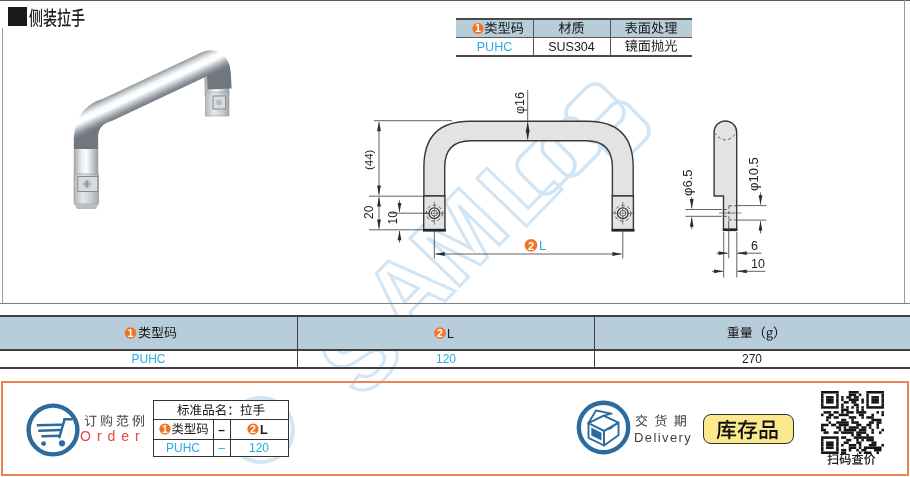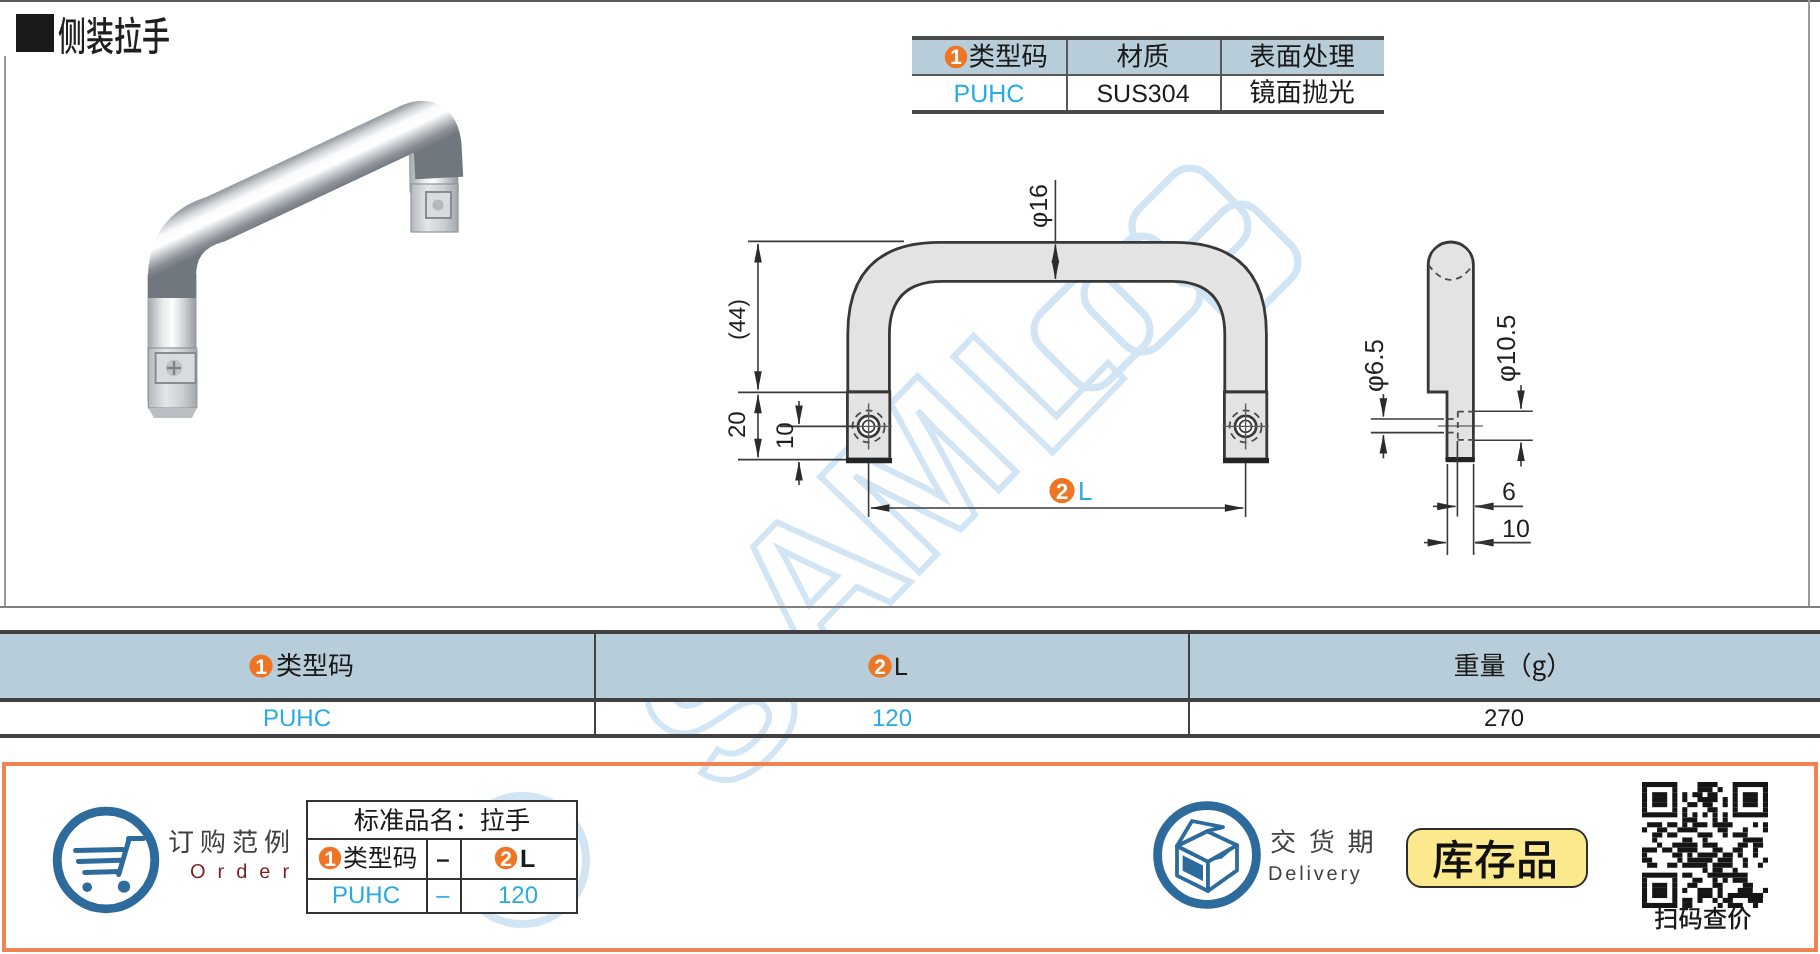--- a/index.html
+++ b/index.html
@@ -262,21 +262,21 @@
 <path d="M16.4 33.3 L33.8 32.7"></path>
 </g>
 <circle cx="36" cy="40.3" r="3.1" fill="#2e6b9d"></circle>
 <circle cx="17.6" cy="40.6" r="2.4" fill="#2e6b9d"></circle>
 </svg>
 
 <svg style="position:absolute;left:83.5px;top:411.2px;overflow:visible" width="68" height="19">
     <path transform="translate(0,14.6)" d="M1.5 -10.0C2.2 -9.4 3 -8.4 3.5 -7.9L4.1 -8.6C3.7 -9.1 2.8 -10 2.1 -10.7ZM2.7 0.7C2.9 0.5 3.3 0.2 6 -1.7C5.9 -1.9 5.8 -2.3 5.7 -2.6L3.8 -1.3V-6.8H0.7V-5.9H2.9V-1.2C2.9 -0.7 2.4 -0.3 2.2 -0.1C2.3 0.1 2.6 0.5 2.7 0.7ZM5.1 -9.8V-8.9H9.1V-0.4C9.1 -0.2 9 -0.1 8.8 -0.1C8.5 -0.1 7.6 -0.1 6.6 -0.1C6.8 0.2 7 0.7 7 1.0C8.2 1 9.1 0.9 9.5 0.8C10 0.6 10.2 0.3 10.2 -0.4V-8.9H12.5V-9.8ZM18.8 -8.2V-4.8C18.8 -3.2 18.7 -0.9 16.5 0.4C16.7 0.5 16.9 0.8 17 1.0C19.3 -0.5 19.6 -3 19.6 -4.8V-8.2ZM19.4 -1.5C20 -0.8 20.8 0.2 21.2 0.8L21.9 0.3C21.5 -0.3 20.7 -1.3 20 -2.0ZM17 -10.2V-2.3H17.8V-9.3H20.5V-2.3H21.3V-10.2ZM23.4 -10.9C23 -9.3 22.3 -7.6 21.4 -6.5C21.6 -6.4 22 -6.1 22.2 -6.0C22.6 -6.5 23 -7.2 23.4 -8.0H27.2C27 -2.5 26.8 -0.6 26.5 -0.1C26.3 0.1 26.2 0.1 26 0.1C25.7 0.1 25.1 0.1 24.4 0.0C24.6 0.3 24.7 0.7 24.7 1.0C25.3 1 26 1.1 26.4 1.0C26.8 0.9 27 0.8 27.3 0.5C27.8 -0.1 27.9 -2.2 28.1 -8.4C28.1 -8.5 28.1 -8.9 28.1 -8.9H23.7C24 -9.5 24.2 -10.1 24.4 -10.7ZM24.7 -5.0C24.9 -4.5 25.2 -3.9 25.3 -3.3L23.2 -2.9C23.7 -4 24.2 -5.4 24.5 -6.7L23.6 -7.0C23.4 -5.5 22.8 -3.8 22.6 -3.4C22.4 -3 22.2 -2.7 22 -2.6C22.1 -2.4 22.3 -1.9 22.3 -1.8C22.6 -1.9 22.9 -2 25.6 -2.6C25.7 -2.3 25.7 -2 25.8 -1.7L26.5 -2.0C26.3 -2.8 25.9 -4.2 25.4 -5.2ZM33 0.2 33.7 1.0C34.6 0 35.8 -1.2 36.7 -2.4L36.1 -3.1C35.1 -1.9 33.8 -0.6 33 0.2ZM33.5 -6.9C34.3 -6.4 35.4 -5.8 35.9 -5.4L36.4 -6.1C35.9 -6.5 34.8 -7.1 34.1 -7.5ZM32.7 -4.4C33.5 -4 34.6 -3.5 35.2 -3.1L35.7 -3.9C35.1 -4.2 34 -4.7 33.3 -5.1ZM37.3 -7.0V-0.8C37.3 0.5 37.8 0.8 39.3 0.8C39.7 0.8 42.2 0.8 42.6 0.8C44 0.8 44.3 0.3 44.5 -1.5C44.2 -1.6 43.8 -1.7 43.5 -1.9C43.5 -0.4 43.3 -0.1 42.5 -0.1C42 -0.1 39.8 -0.1 39.4 -0.1C38.5 -0.1 38.3 -0.2 38.3 -0.8V-6.1H42.3V-3.7C42.3 -3.6 42.3 -3.5 42 -3.5C41.8 -3.5 41 -3.5 40.1 -3.5C40.3 -3.3 40.4 -2.9 40.5 -2.6C41.6 -2.6 42.3 -2.6 42.8 -2.8C43.2 -2.9 43.3 -3.2 43.3 -3.7V-7.0ZM40.3 -10.9V-9.8H36.7V-10.9H35.7V-9.8H32.8V-8.9H35.7V-7.6H36.7V-8.9H40.3V-7.6H41.3V-8.9H44.3V-9.8H41.3V-10.9ZM57 -9.4V-2.1H57.8V-9.4ZM59.1 -10.9V-0.3C59.1 -0.1 59 -0 58.8 0.0C58.6 0 57.9 0 57.1 -0.0C57.3 0.3 57.4 0.7 57.5 0.9C58.4 0.9 59.1 0.9 59.5 0.8C59.9 0.6 60 0.3 60 -0.3V-10.9ZM52.7 -3.8C53.1 -3.4 53.7 -3 54 -2.6C53.4 -1.3 52.6 -0.3 51.7 0.3C51.9 0.5 52.2 0.8 52.3 1.1C54.3 -0.3 55.7 -3.1 56.1 -7.2L55.6 -7.3L55.4 -7.3H53.7C53.9 -8 54.1 -8.6 54.2 -9.3H56.4V-10.2H51.9V-9.3H53.2C52.8 -7.2 52.2 -5.3 51.2 -4.0C51.5 -3.8 51.8 -3.5 52 -3.4C52.6 -4.2 53.1 -5.2 53.4 -6.4H55.1C55 -5.3 54.7 -4.4 54.4 -3.5C54 -3.8 53.6 -4.2 53.2 -4.4ZM50.8 -10.9C50.2 -9 49.4 -7.1 48.4 -5.9C48.6 -5.6 48.8 -5.1 48.9 -4.9C49.2 -5.3 49.6 -5.8 49.8 -6.3V1.0H50.8V-8.1C51.1 -9 51.4 -9.8 51.6 -10.7Z" fill="#404040"></path>
   </svg>
 
-<div class="abs" style="left:95px;top:429.8px;font-size:10px;line-height:13px;letter-spacing:6px;color:#7f1d1d">Order</div>
+<div class="abs" style="left:80px;top:429.8px;font-size:14px;line-height:13px;letter-spacing:6px;color:#ef4444">Order</div>
 
 <div class="abs" style="left:153px;top:400px;width:134px;height:55px;border:1.6px solid #333;background:#fff">
 <div style="height:18px;border-bottom:1px solid #333"></div>
 <div style="height:18.5px;border-bottom:1px solid #333;position:relative">
 <div class="abs" style="left:59px;top:0;width:1px;height:18.5px;background:#333"></div>
 <div class="abs" style="left:76px;top:0;width:1px;height:18.5px;background:#333"></div>
 </div>
 <div style="height:17px;position:relative">
 <div class="abs" style="left:59px;top:0;width:1px;height:17px;background:#333"></div>
 <div class="abs" style="left:76px;top:0;width:1px;height:17px;background:#333"></div>
@@ -306,21 +306,21 @@
 <path d="M12.5 23 L20 10.5 L35.5 13.6 L27.5 15.6 Z"></path>
 </g>
 <path d="M28 30.8 L42.5 22.6 L35 29.2 Z" fill="#2e6b9d"></path>
 <path d="M15.3 27.6 L25.5 32.7 L25.5 40.5 L15.3 35.4 Z" fill="#2e6b9d"></path>
 </svg>
 
 <svg style="position:absolute;left:634.5px;top:410.7px;overflow:visible" width="62" height="19">
     <path transform="translate(0,14.6)" d="M4.1 -7.8C3.4 -6.8 2.1 -5.7 0.9 -5.1C1.1 -4.9 1.5 -4.6 1.7 -4.4C2.8 -5.1 4.2 -6.3 5.1 -7.4ZM8 -7.2C9.2 -6.4 10.7 -5.1 11.3 -4.3L12.2 -5.0C11.5 -5.8 10 -7 8.8 -7.8ZM4.6 -5.5 3.7 -5.2C4.2 -3.9 4.9 -2.9 5.8 -2.0C4.5 -0.9 2.7 -0.3 0.6 0.2C0.8 0.4 1.1 0.8 1.2 1.1C3.3 0.5 5.1 -0.2 6.5 -1.3C7.9 -0.2 9.7 0.5 11.8 1.0C12 0.7 12.2 0.3 12.5 0.1C10.4 -0.3 8.6 -1 7.3 -2.0C8.2 -2.9 8.9 -3.9 9.5 -5.3L8.5 -5.6C8 -4.4 7.4 -3.4 6.5 -2.6C5.7 -3.4 5 -4.4 4.6 -5.5ZM5.4 -10.7C5.8 -10.2 6.1 -9.6 6.3 -9.1H0.9V-8.2H12.1V-9.1H6.7L7.3 -9.3C7.1 -9.8 6.7 -10.5 6.4 -11.0ZM25.4 -4.0V-2.9C25.4 -1.9 25 -0.6 20.2 0.2C20.5 0.4 20.7 0.8 20.8 1.0C25.8 0 26.4 -1.5 26.4 -2.8V-4.0ZM26.3 -0.9C27.9 -0.4 30 0.4 31.1 1.0L31.6 0.3C30.5 -0.3 28.4 -1.1 26.8 -1.6ZM21.9 -5.4V-1.3H22.9V-4.5H29.1V-1.4H30.1V-5.4ZM26.2 -10.9V-8.9C25.5 -8.8 24.9 -8.6 24.2 -8.5C24.3 -8.3 24.5 -8 24.5 -7.8L26.2 -8.1V-7.5C26.2 -6.5 26.5 -6.2 27.8 -6.2C28.1 -6.2 29.9 -6.2 30.2 -6.2C31.3 -6.2 31.6 -6.6 31.7 -8.0C31.4 -8.1 31 -8.2 30.8 -8.4C30.8 -7.2 30.7 -7 30.1 -7.0C29.7 -7 28.2 -7 27.9 -7.0C27.3 -7 27.2 -7.1 27.2 -7.5V-8.4C28.8 -8.8 30.3 -9.2 31.4 -9.8L30.7 -10.5C29.9 -10 28.6 -9.6 27.2 -9.2V-10.9ZM23.7 -11.0C22.8 -9.8 21.3 -8.8 19.9 -8.1C20.1 -8 20.5 -7.6 20.6 -7.4C21.2 -7.7 21.8 -8.1 22.4 -8.5V-5.9H23.3V-9.4C23.8 -9.8 24.2 -10.2 24.6 -10.7ZM41.1 -1.9C40.7 -1 40 -0.1 39.3 0.5C39.5 0.6 39.9 0.9 40.1 1.0C40.8 0.4 41.6 -0.6 42 -1.6ZM43 -1.5C43.5 -0.8 44.1 0 44.3 0.5L45.1 0.1C44.8 -0.5 44.2 -1.3 43.7 -1.9ZM49.9 -9.4V-7.3H47.2V-9.4ZM46.3 -10.3V-5.6C46.3 -3.7 46.2 -1.2 45.1 0.5C45.4 0.6 45.8 0.9 45.9 1.1C46.7 -0.1 47 -1.8 47.2 -3.4H49.9V-0.2C49.9 -0 49.8 0 49.7 0.1C49.5 0.1 48.8 0.1 48.1 0.0C48.2 0.3 48.4 0.7 48.4 1.0C49.4 1 50 1 50.4 0.8C50.7 0.7 50.9 0.4 50.9 -0.2V-10.3ZM49.9 -6.4V-4.3H47.2C47.2 -4.7 47.2 -5.1 47.2 -5.6V-6.4ZM43.8 -10.8V-9.2H41.5V-10.8H40.6V-9.2H39.5V-8.3H40.6V-3.0H39.3V-2.1H45.7V-3.0H44.7V-8.3H45.7V-9.2H44.7V-10.8ZM41.5 -8.3H43.8V-7.2H41.5ZM41.5 -6.4H43.8V-5.1H41.5ZM41.5 -4.3H43.8V-3.0H41.5Z" fill="#404040"></path>
   </svg>
 
-<div class="abs" style="left:634px;top:430.6px;font-size:10px;line-height:13.5px;letter-spacing:1.4px;color:#404040">Delivery</div>
+<div class="abs" style="left:634px;top:430.6px;font-size:13px;line-height:13.5px;letter-spacing:1.4px;color:#404040">Delivery</div>
 
 <div class="abs" style="left:703px;top:413.5px;width:89px;height:28px;border:1.6px solid #2e2e2e;border-radius:8px;background:#fce98d"></div>
 <svg style="position:absolute;left:716.0px;top:413.5px;overflow:visible" width="67" height="31">
     <path transform="translate(0,23.5)" d="M6.8 -4.9C7 -5 7.8 -5.1 8.9 -5.1H12.3V-3.0H5.0V-1.2H12.3V1.7H14.3V-1.2H20.1V-3.0H14.3V-5.1H18.7V-6.9H14.3V-8.9H12.3V-6.9H8.8C9.4 -7.8 10 -8.8 10.5 -9.8H19.3V-11.6H11.4L12 -12.9L9.9 -13.6C9.7 -12.9 9.5 -12.2 9.2 -11.6H5.5V-9.8H8.4C7.9 -8.9 7.5 -8.3 7.3 -8.0C6.9 -7.3 6.6 -6.9 6.2 -6.8C6.4 -6.2 6.7 -5.2 6.8 -4.9ZM9.8 -17.3C10.1 -16.8 10.4 -16.2 10.6 -15.7H2.4V-9.7C2.4 -6.6 2.3 -2.3 0.6 0.7C1 0.9 1.9 1.5 2.2 1.8C4.1 -1.4 4.4 -6.3 4.4 -9.7V-13.8H20.1V-15.7H12.8C12.6 -16.3 12.2 -17.2 11.8 -17.8ZM33.8 -7.3V-5.7H28.2V-3.8H33.8V-0.5C33.8 -0.2 33.7 -0.1 33.3 -0.1C33 -0.1 31.7 -0.1 30.5 -0.1C30.7 0.4 31 1.2 31.1 1.8C32.8 1.8 34 1.8 34.8 1.5C35.6 1.2 35.8 0.6 35.8 -0.4V-3.8H41.1V-5.7H35.8V-6.7C37.3 -7.7 38.8 -8.9 39.9 -10.1L38.7 -11.2L38.2 -11.0H29.9V-9.2H36.4C35.6 -8.5 34.6 -7.8 33.8 -7.3ZM28.9 -17.7C28.7 -16.8 28.4 -15.9 28.1 -15.0H22.2V-13.1H27.2C25.9 -10.3 24 -7.8 21.5 -6.1C21.8 -5.7 22.3 -4.8 22.5 -4.3C23.3 -4.9 24.1 -5.5 24.8 -6.2V1.7H26.8V-8.5C27.8 -9.9 28.7 -11.5 29.4 -13.1H40.8V-15.0H30.2C30.5 -15.7 30.8 -16.5 31 -17.2ZM48.5 -15.0H56.5V-11.5H48.5ZM46.6 -16.9V-9.6H58.5V-16.9ZM43.6 -7.6V1.8H45.5V0.7H49.4V1.6H51.3V-7.6ZM45.5 -1.2V-5.6H49.4V-1.2ZM53.4 -7.6V1.8H55.3V0.7H59.5V1.7H61.5V-7.6ZM55.3 -1.2V-5.6H59.5V-1.2Z" fill="#101010"></path>
   </svg>
 
 <svg class="abs" style="left:820.5px;top:390.5px" width="63" height="63" viewBox="0 0 62 62">
     <g fill="#151515">
       <rect x="0.0" y="0.0" width="17.4" height="2.5"></rect>
       <rect x="27.3" y="0.0" width="9.9" height="2.5"></rect>

